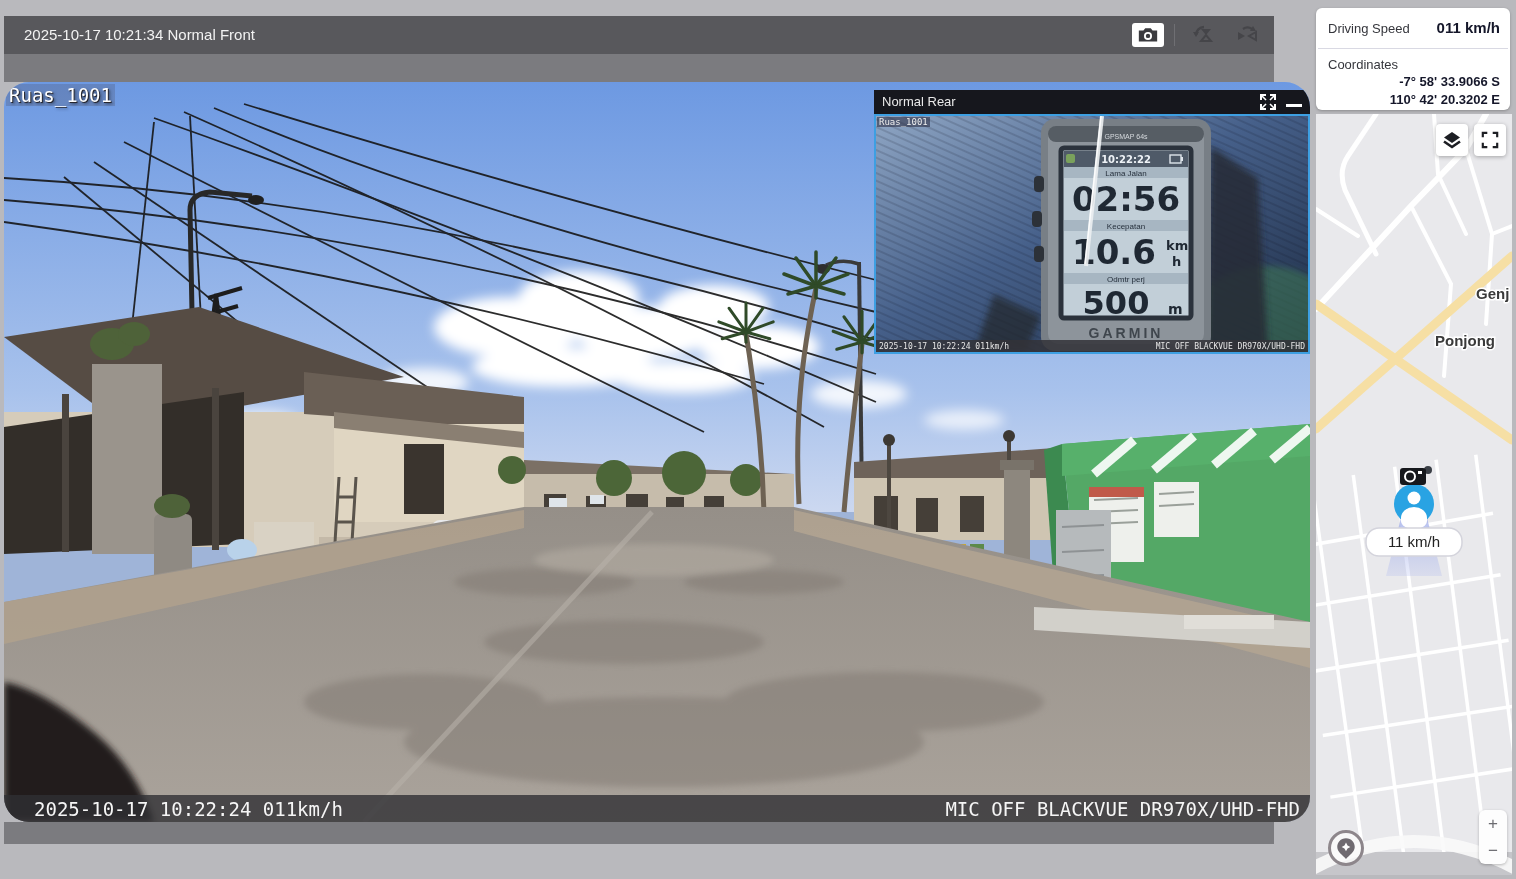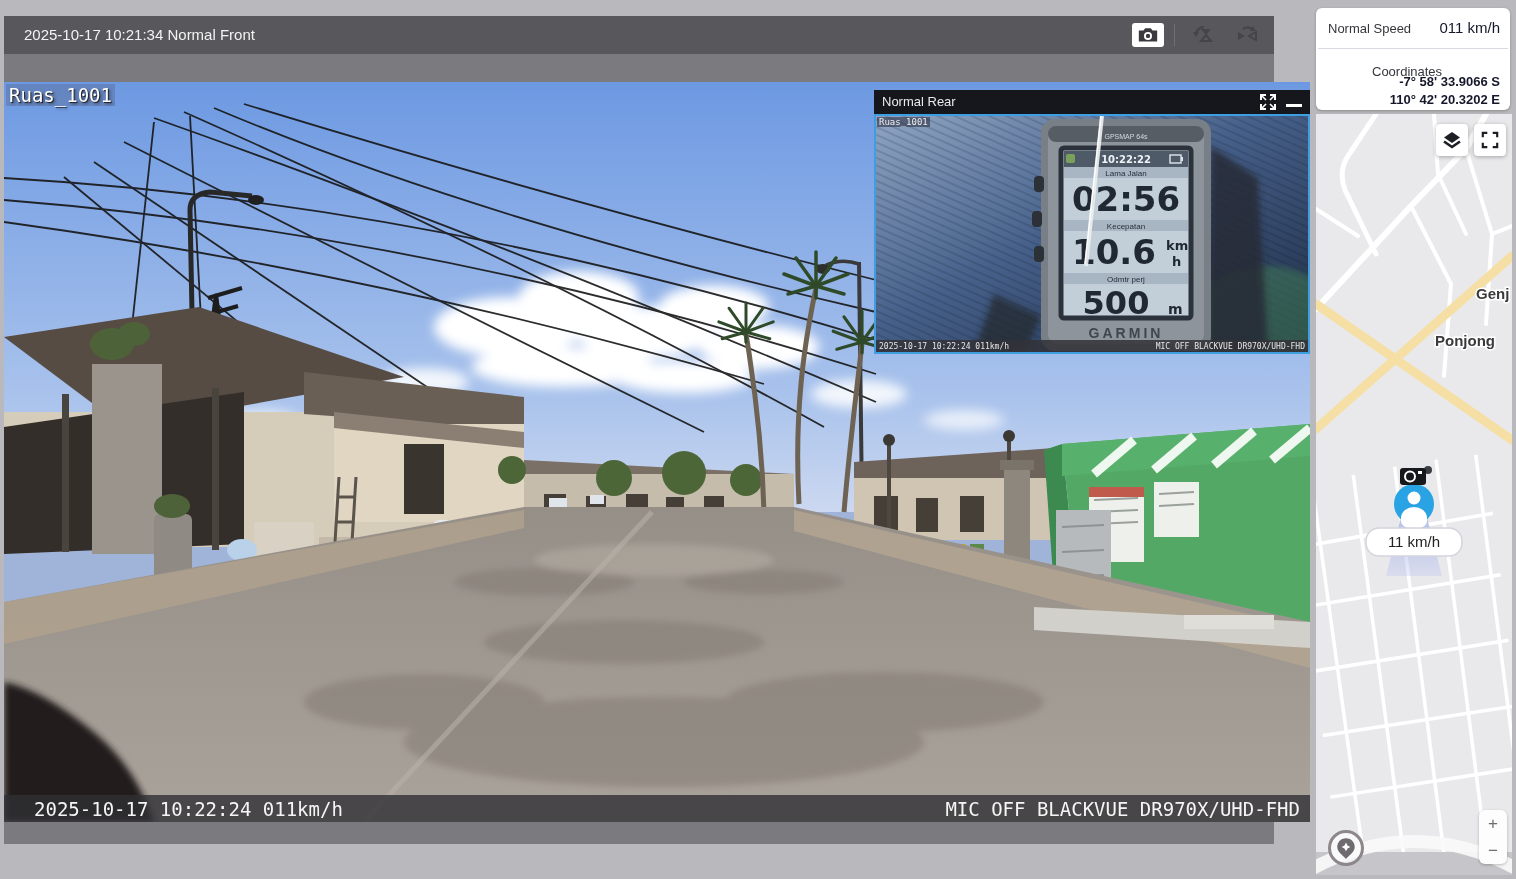--- a/index.html
+++ b/index.html
@@ -9,21 +9,21 @@
   .titlebar{position:absolute;left:0;top:0;width:100%;height:38px;background:#58585c;}
   .tb-title{position:absolute;left:20px;top:0;line-height:38px;color:#f2f2f2;font-size:15px;}
   .cam-btn{position:absolute;right:110px;top:7px;width:32px;height:24px;background:#fff;border:none;border-radius:3px;cursor:pointer;padding:3px 5px;}
   .tb-sep{position:absolute;right:99px;top:8px;width:1px;height:22px;background:#6f6f73;}
   .tb-dis{position:absolute;top:8px;width:26px;height:22px;}
   .tb-dis.d1{right:58px;}
   .tb-dis.d2{right:14px;}
   .band{position:absolute;left:0;width:100%;background:#7b7b7f;}
   .band-top{top:38px;height:28px;}
   .band-bottom{top:806px;height:22px;}
-  .video{position:absolute;left:0;top:66px;width:1306px;height:740px;overflow:hidden;background:#9fb4d8;}
+  .video{position:absolute;left:0;top:66px;width:1306px;height:740px;overflow:hidden;background:#9fb4d8;border-radius:25px;}
   .video > svg.scene{position:absolute;inset:0;display:block;}
   .ruas{position:absolute;left:2px;top:2px;padding:0 3px;font-family:"DejaVu Sans Mono",monospace;font-size:19px;color:#fff;background:rgba(70,70,90,.25);text-shadow:1px 1px 0 #26262e,2px 2px 3px rgba(0,0,0,.5);}
   .vband{position:absolute;left:0;right:0;bottom:0;height:27px;background:rgba(47,47,51,.8);display:flex;justify-content:space-between;align-items:center;padding:0 10px 0 30px;box-sizing:border-box;}
   .vband span{font-family:"DejaVu Sans Mono",monospace;font-size:19px;color:#f5f5f5;white-space:pre;}
   
   .pip{position:absolute;left:870px;top:8px;width:436px;}
   .pip-header{position:relative;height:24px;background:#16171d;padding-left:8px;}
   .pip-title{position:absolute;left:8px;top:0;line-height:24px;color:#e9e9e9;font-size:13px;}
   .pip-exp{position:absolute;right:34px;top:4px;width:16px;height:16px;cursor:pointer;}
   .pip-min{position:absolute;right:8px;top:14px;width:16px;height:3px;background:#fff;cursor:pointer;}
@@ -46,23 +46,23 @@
   .track-fill{position:absolute;left:0;top:0;height:100%;border-radius:3px;background:var(--progress_blue,#1e86d6);}
   .track-thumb{position:absolute;top:50%;width:15px;height:15px;border-radius:50%;background:#3aa5de;transform:translate(-50%,-50%);box-shadow:0 0 0 1px rgba(255,255,255,.15) inset;cursor:pointer;}
   .vol-btn{position:absolute;right:98px;top:11px;width:24px;height:21px;background:none;border:none;cursor:pointer;padding:0;}
   .spd-btn{position:absolute;right:56px;top:0;background:none;border:none;color:#fff;font-weight:bold;font-size:16px;line-height:43px;cursor:pointer;padding:0;}
   .fs-btn{position:absolute;right:14px;top:12px;width:20px;height:20px;background:none;border:none;cursor:pointer;padding:0;}
   
   .col-right{position:absolute;left:1314px;top:4px;width:198px;height:871px;}
   .info-card{position:absolute;left:2px;top:4px;width:194px;height:102px;background:#fff;border-radius:6px;box-shadow:0 1px 3px rgba(0,0,0,.25);box-sizing:border-box;}
   .ic-row1{position:relative;height:40px;}
   .ic-label{position:absolute;left:12px;top:13px;font-size:13px;color:#35363c;}
-  .ic-speed{position:absolute;right:10px;top:11px;font-size:15px;font-weight:normal;color:#15172a;}
+  .ic-speed{position:absolute;right:10px;top:11px;font-size:15px;font-weight:bold;color:#15172a;}
   .ic-div{height:1px;background:#d9d9e3;margin:0 2px;}
-  .ic-coord-label{position:absolute;left:12px;top:56px;font-size:13px;color:#35363c;margin-left:44px;}
+  .ic-coord-label{position:absolute;left:12px;top:49px;font-size:13px;color:#35363c;}
   .ic-lat{position:absolute;right:10px;top:66px;font-size:13px;font-weight:bold;color:#15172a;text-align:center;}
   .ic-lon{position:absolute;right:10px;top:84px;font-size:13px;font-weight:bold;color:#15172a;}
   .map{position:absolute;left:2px;top:110px;width:196px;height:761px;background:#e9e9ec;overflow:hidden;cursor:grab;}
   .map > svg{position:absolute;inset:0;display:block;}
   .map-btn{position:absolute;top:10px;width:32px;height:32px;background:#fff;border:none;border-radius:4px;box-shadow:0 1px 4px rgba(0,0,0,.3);cursor:pointer;display:flex;align-items:center;justify-content:center;padding:0;}
   .map-btn.layers{left:120px;}
   .map-btn.mapfs{left:158px;}
   .zoomctl{position:absolute;left:163px;top:696px;width:28px;height:54px;background:#fdfdfd;border-radius:6px;box-shadow:0 1px 3px rgba(0,0,0,.25);display:flex;flex-direction:column;}
   .zoomctl button{flex:1;border:none;background:none;color:#6b6b70;font-size:17px;cursor:pointer;padding:0;line-height:1;}
   .locate-btn{position:absolute;left:12px;top:716px;width:36px;height:36px;border-radius:50%;border:3px solid #8d868b;background:rgba(250,250,250,.85);cursor:pointer;padding:0;display:flex;align-items:center;justify-content:center;}
@@ -445,21 +445,21 @@
               <path d="M7,18 H2 V13"></path>
             </g>
         </svg>
       </button>
     </div>
   </div>
 
   <div class="col-right">
     <div class="info-card">
       <div class="ic-row1">
-        <span class="ic-label">Normal Speed</span>
+        <span class="ic-label">Driving Speed</span>
         <span class="ic-speed">011 km/h</span>
       </div>
       <div class="ic-div"></div>
       <span class="ic-coord-label">Coordinates</span>
       <span class="ic-lat">-7° 58' 33.9066 S</span>
       <span class="ic-lon">110° 42' 20.3202 E</span>
     </div>
 
     <div class="map">
       <svg viewBox="0 0 196 761">

